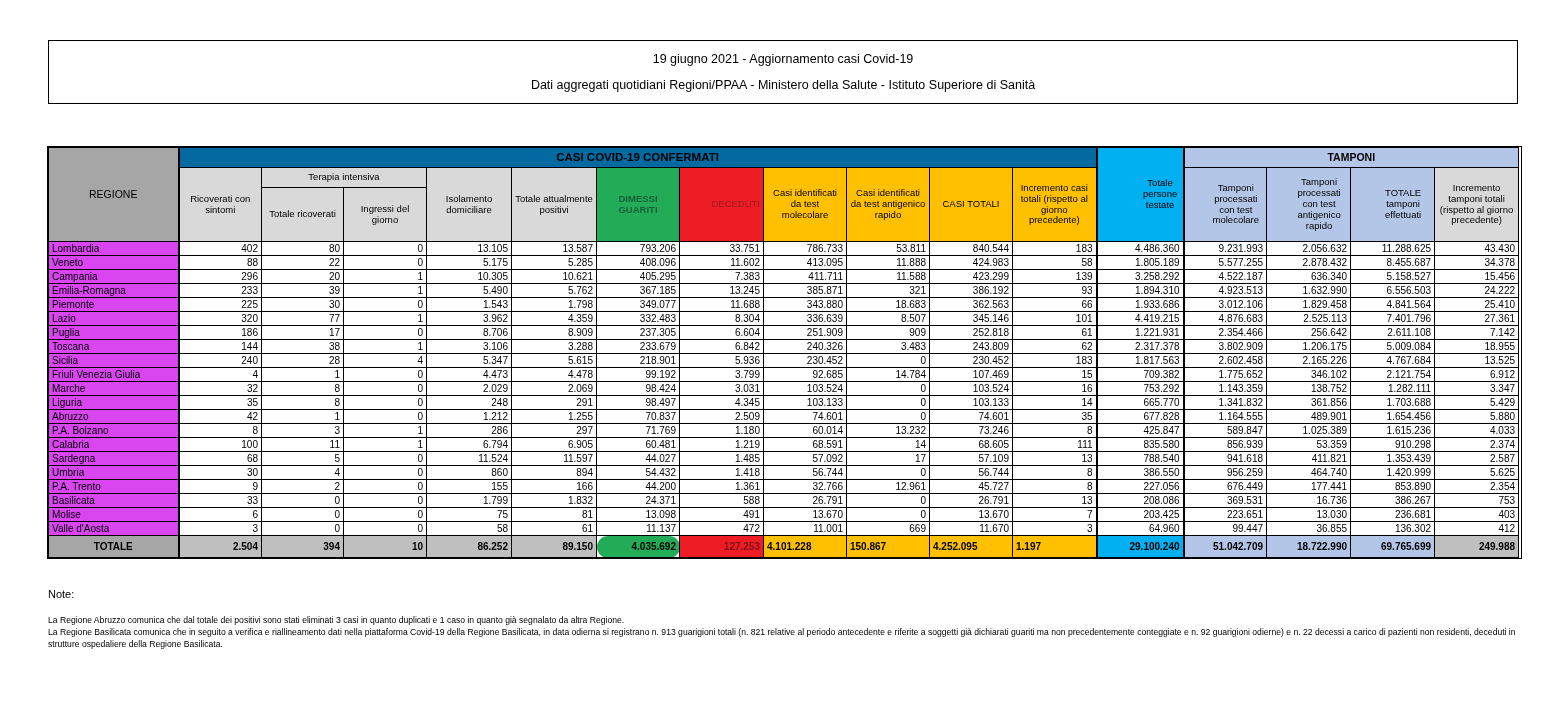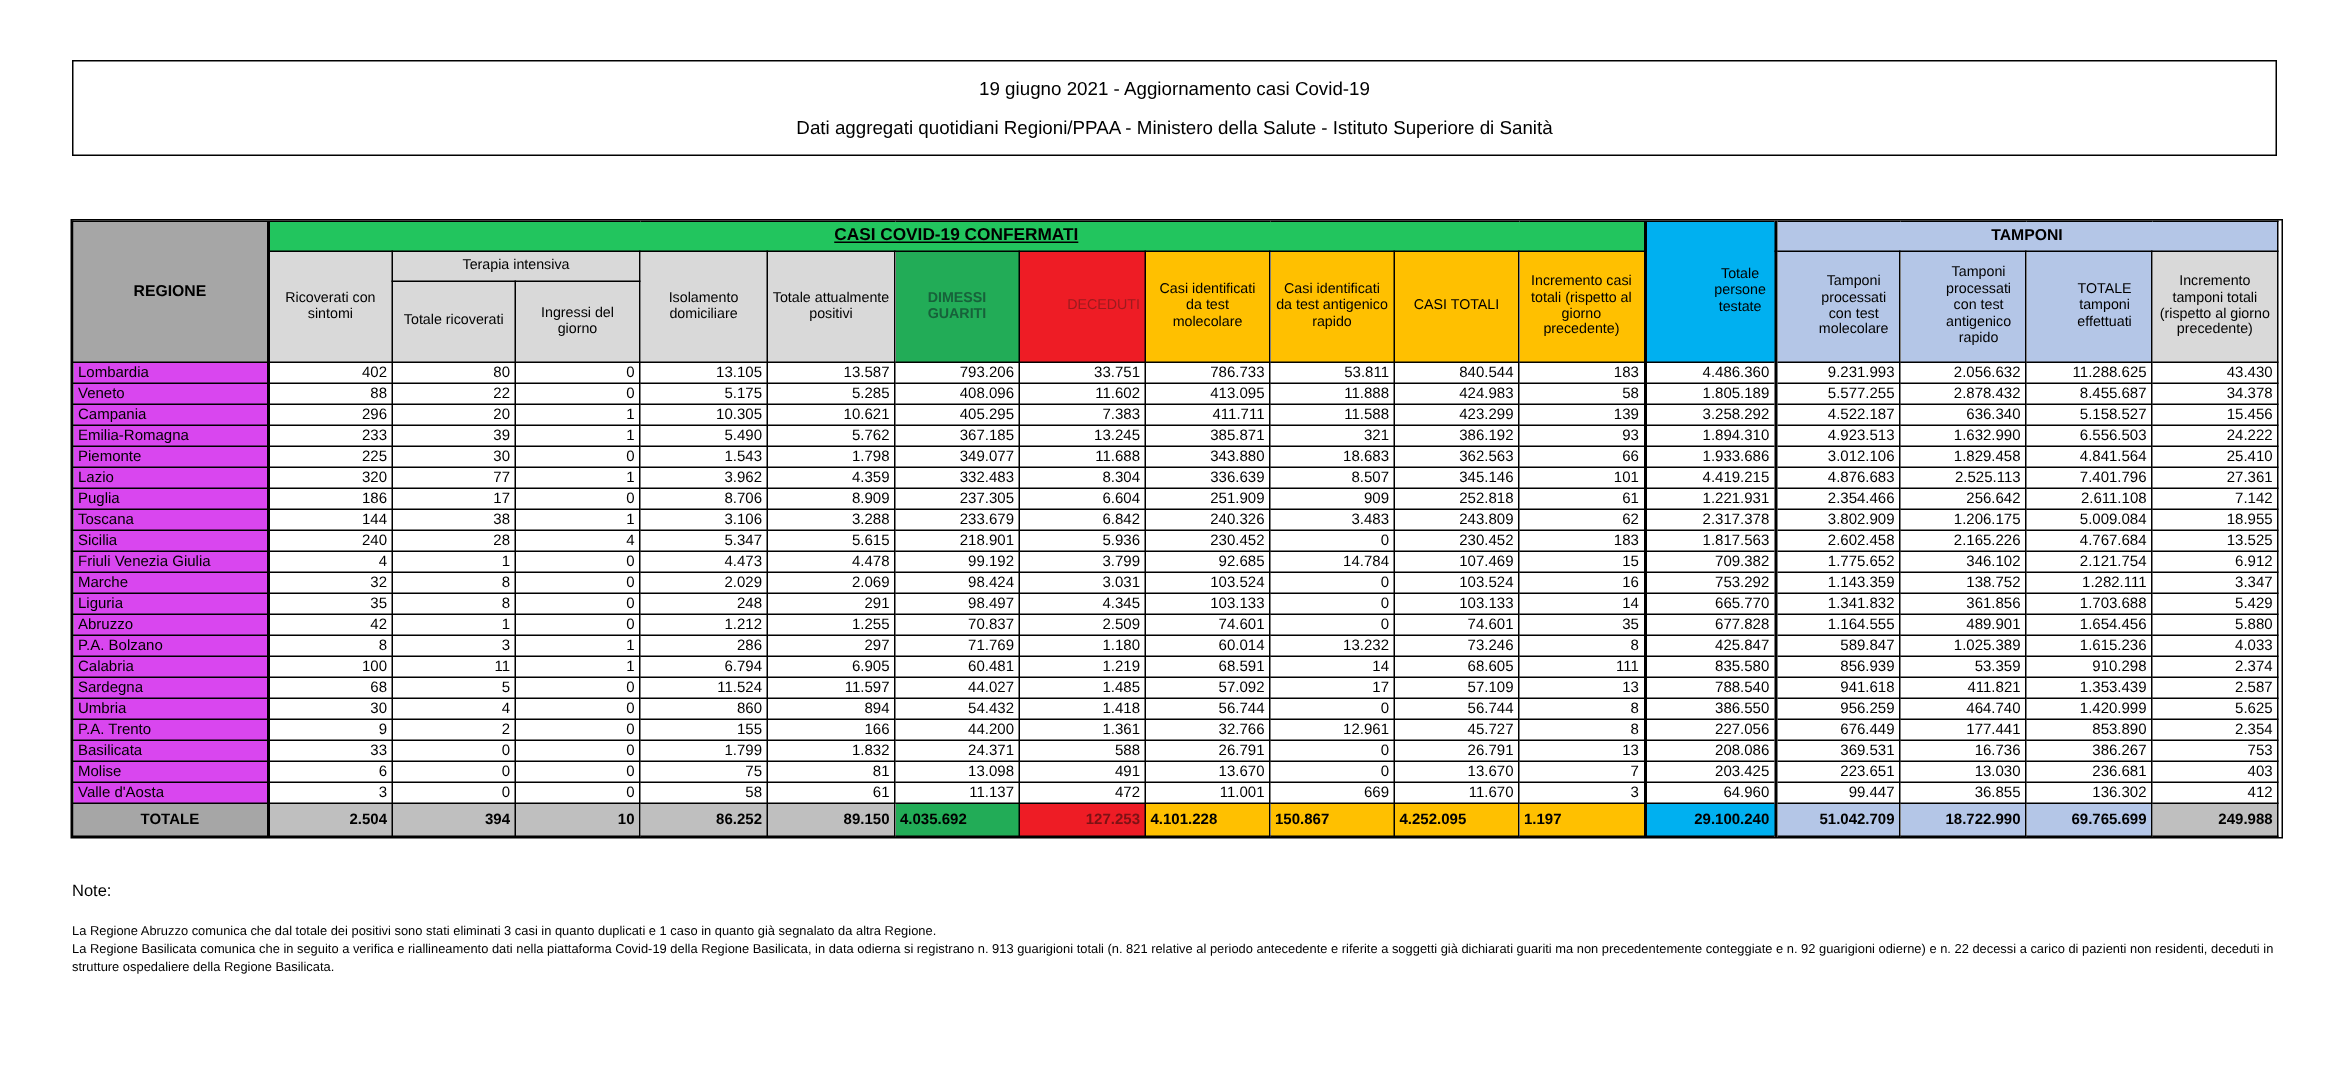--- a/index.html
+++ b/index.html
@@ -9,34 +9,34 @@
   .table-wrap{position:absolute;left:47px;top:146px;width:1473px;border:1.5px solid #000;}
   table{border-collapse:collapse;table-layout:fixed;width:1470px;font-family:"Liberation Sans",sans-serif;}
   th,td{border:1px solid #000;padding:0 3px;overflow:hidden;font-weight:normal;}
   thead th{font-size:9.5px;text-align:center;vertical-align:middle;line-height:1.15;}
   thead tr.r1{height:20px;} thead tr.r2{height:20px;} thead tr.r3{height:54px;}
   tbody tr{height:14px;}
   tbody td{font-size:10px;line-height:1;}
   td.region{text-align:left;background:#d946ef;font-size:10px;}
   td.num{text-align:right;background:#fff;}
   tr.total td{font-weight:bold;height:21px;font-size:10px;}
-  .h-darkgray{background:#a6a6a6;font-size:10.5px;font-weight:bold;}
+  .h-darkgray{background:#a6a6a6;font-size:10.5px;font-weight:normal;}
   .h-gray{background:#d9d9d9;}
-  .band{background:#22c55e;font-size:11.5px;font-weight:bold;text-decoration:underline;}
+  .band{background:#0369a1;font-size:11.5px;font-weight:bold;}
   .band-blue{background:#b4c6e7;font-size:10.5px;font-weight:bold;}
   .h-green{background:#22ac57;color:#17613a;font-weight:bold;}
   .h-red{background:#ee1c25;color:#9b1b1e;font-weight:normal;text-align:right;}
   .h-gold{background:#ffc000;margin-left:25px;}
   .h-cyan{background:#00b0f0;padding-left:43px;}
   .h-blue{background:#b4c6e7;padding-left:24px;}
   .thickl{border-left:2px solid #000;}
   .thickr{border-right:2px solid #000;}
   .t-label{background:#a6a6a6;text-align:center;}
   .t-gray{background:#bfbfbf;text-align:right;}
-  .t-green{background:#22ac57;}
+  .t-green{background:#22ac57;text-align:right;border-radius:11px;}
   .t-red{background:#ee1c25;color:#7d1215;text-align:right;}
   .t-gold{background:#ffc000;text-align:left;}
   .t-cyan{background:#00b0f0;text-align:right;}
   .t-blue{background:#b4c6e7;text-align:right;}
   .notes{position:absolute;left:48px;top:588px;width:1470px;}
   .notes-label{font-size:11px;margin-bottom:14px;}
   .note-item{font-size:8.6px;line-height:1.4;}
 </style>
 </head>
 <body>

